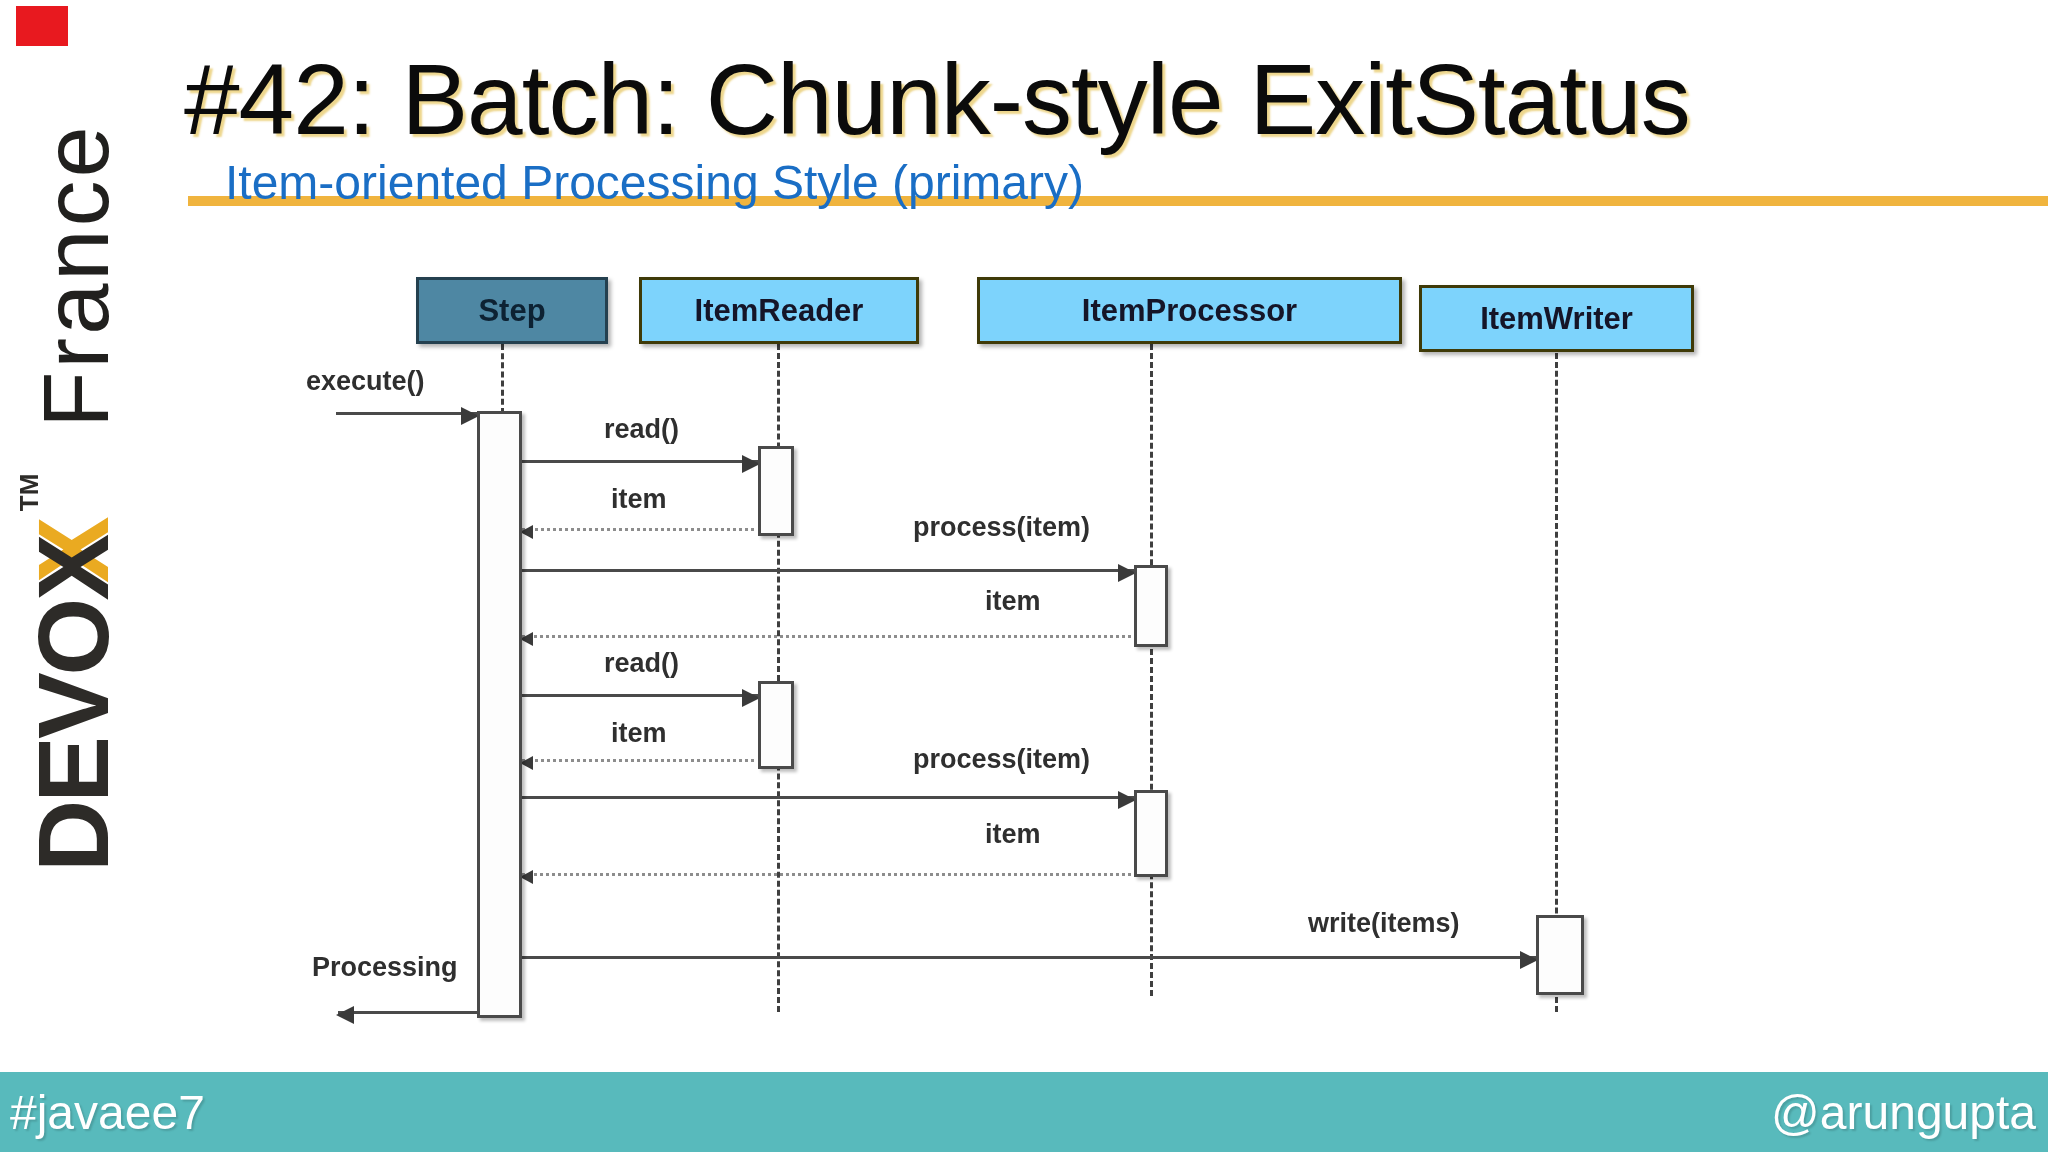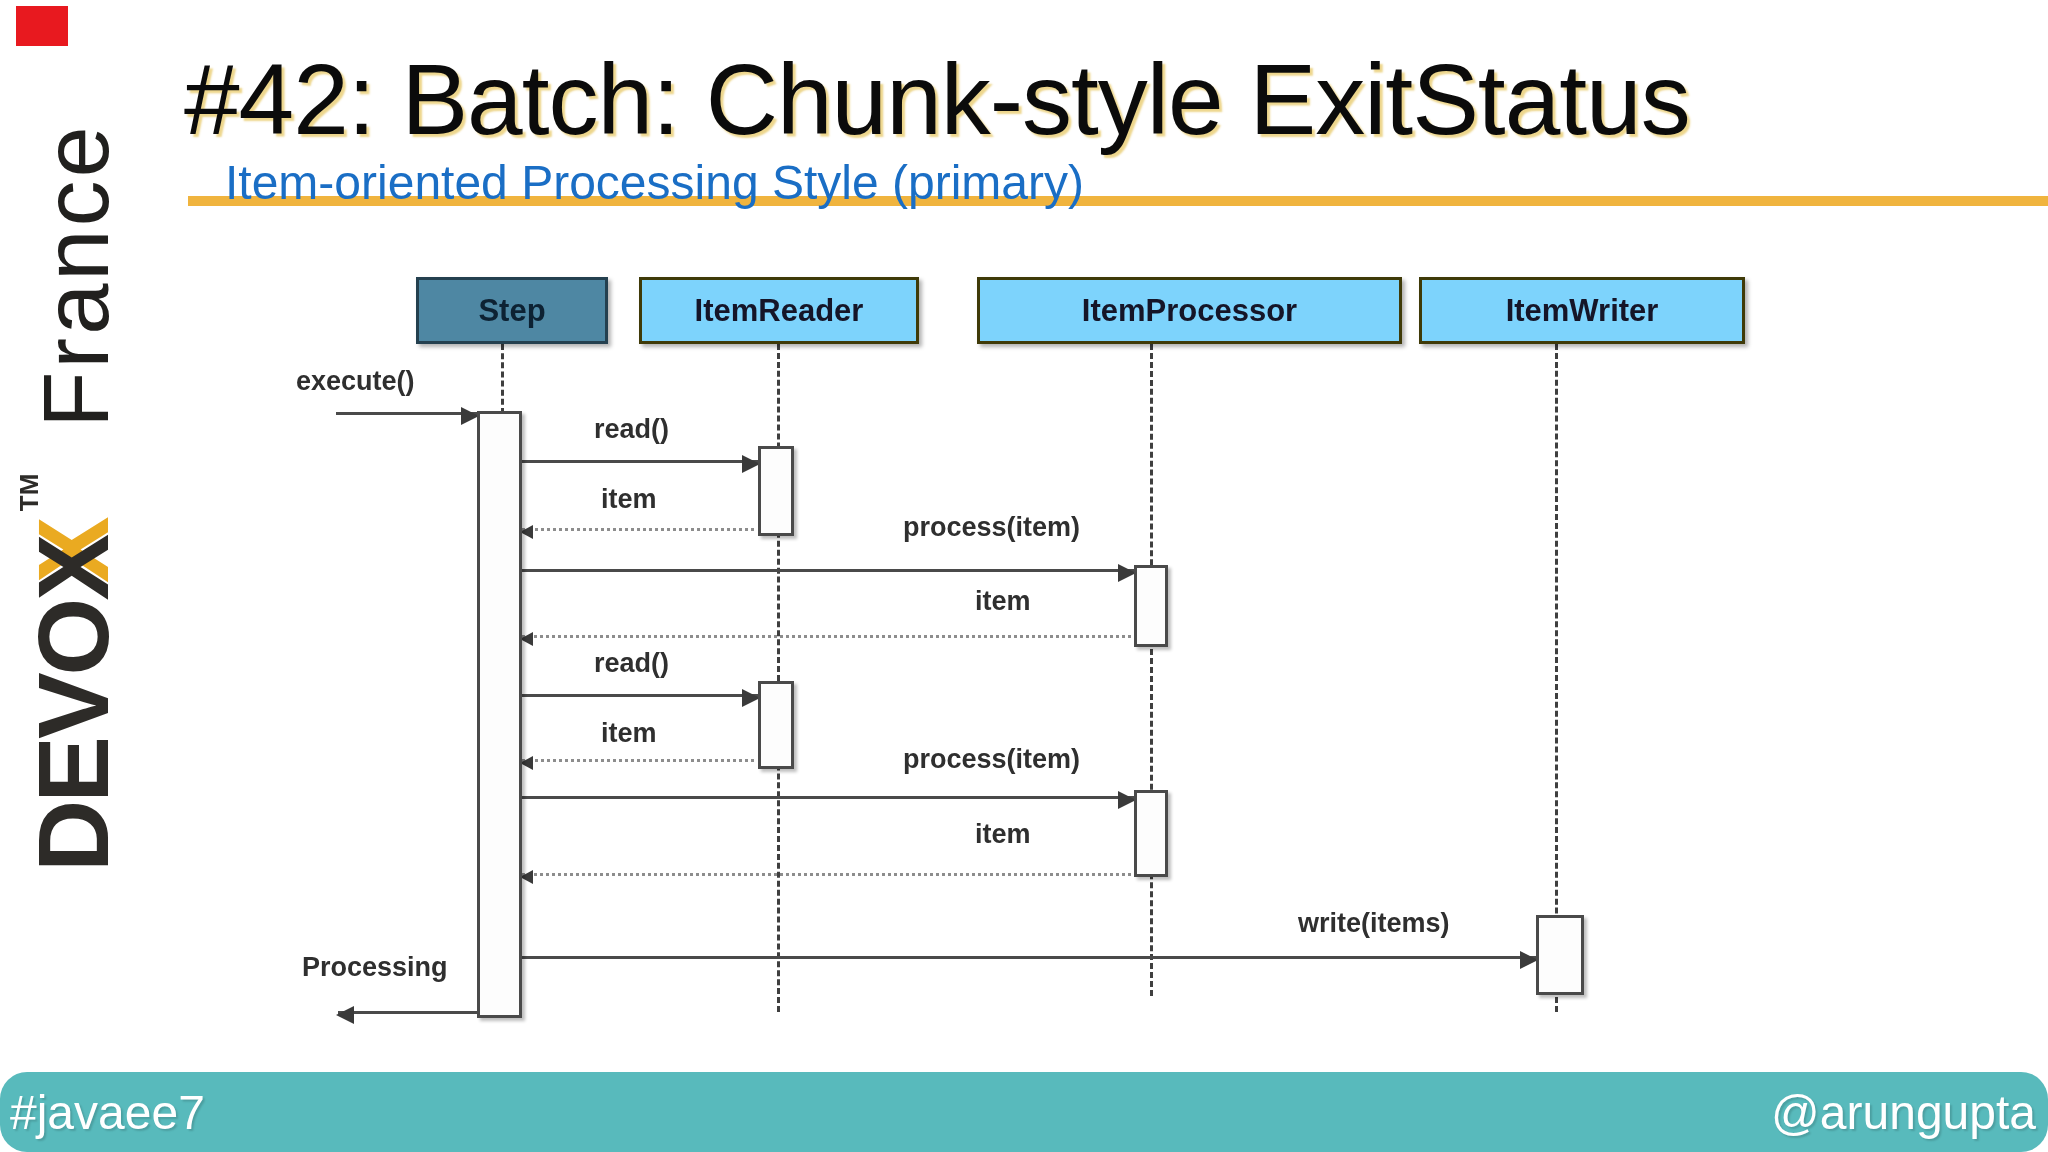--- a/index.html
+++ b/index.html
@@ -28,35 +28,35 @@
 
   
   .actor{position:absolute;display:flex;align-items:center;justify-content:center;
          font-weight:bold;font-size:31px;border:3px solid #3f3a08;color:#151528;
          box-shadow:3px 3px 4px rgba(0,0,0,0.3);box-sizing:border-box;}
   .actor.step{background:#4e87a3;border-color:#24404f;color:#0d2233;}
   .actor.yellow{background:#7dd3fc;}
   .lifeline{position:absolute;width:0;border-left:3px dashed #3f3f3f;}
   .activation{position:absolute;background:#fdfdfd;border:3px solid #4a4a4a;
               box-shadow:3px 3px 3px rgba(0,0,0,0.25);box-sizing:border-box;z-index:4;}
-  .msg-label{position:absolute;font-weight:bold;font-size:27px;color:#2f2f2f;white-space:nowrap;z-index:5;}
+  .msg-label{position:absolute;font-weight:bold;font-size:27px;color:#2f2f2f;white-space:nowrap;z-index:5;margin-left:10px;}
   .msg-line{position:absolute;height:0;border-top:3px solid #4a4a4a;z-index:3;}
   .msg-line.dotted{border-top:3px dotted #8d8d8d;}
   .head-r::after{content:"";position:absolute;right:-2px;top:-8px;width:0;height:0;
                  border-left:18px solid #3a3a3a;border-top:9px solid transparent;
                  border-bottom:9px solid transparent;}
   .head-l::before{content:"";position:absolute;left:-2px;top:-8px;width:0;height:0;
                   border-right:18px solid #3a3a3a;border-top:9px solid transparent;
                   border-bottom:9px solid transparent;}
   .head-l.small::before{border-right-width:13px;border-top-width:7px;border-bottom-width:7px;top:-6px;}
 
   
   .footer{position:absolute;left:0;top:1072px;width:2048px;height:80px;background:#58babc;
           color:#ffffff;display:flex;align-items:center;justify-content:space-between;
-          font-size:48px;font-weight:400;text-shadow:2px 2px 2px rgba(0,0,0,0.15);border-radius:27px;}
+          font-size:48px;font-weight:400;text-shadow:2px 2px 2px rgba(0,0,0,0.15);}
   .footer .lft{padding-left:10px;}
   .footer .rgt{padding-right:12px;}
 </style>
 </head>
 <body>
 
 <div class="slide">
 
   <div class="rec"></div>
 
@@ -73,21 +73,21 @@
   <div>
 
     <div class="lifeline" style="left:501px;top:344px;height:70px;"></div>
     <div class="lifeline" style="left:777px;top:344px;height:668px;"></div>
     <div class="lifeline" style="left:1150px;top:344px;height:652px;"></div>
     <div class="lifeline" style="left:1555px;top:344px;height:668px;"></div>
 
     <div class="actor step" style="left:416px;top:277px;width:192px;height:67px;">Step</div>
     <div class="actor yellow" style="left:639px;top:277px;width:280px;height:67px;">ItemReader</div>
     <div class="actor yellow" style="left:977px;top:277px;width:425px;height:67px;">ItemProcessor</div>
-    <div class="actor yellow" style="left:1419px;top:277px;width:326px;height:67px;">ItemWriter</div>
+    <div class="actor yellow" style="left:1419px;top:285px;width:275px;height:67px;">ItemWriter</div>
 
     <div class="activation" style="left:477px;top:411px;width:45px;height:607px;"></div>
     <div class="activation" style="left:758px;top:446px;width:36px;height:90px;"></div>
     <div class="activation" style="left:758px;top:681px;width:36px;height:88px;"></div>
     <div class="activation" style="left:1134px;top:565px;width:34px;height:82px;"></div>
     <div class="activation" style="left:1134px;top:790px;width:34px;height:87px;"></div>
     <div class="activation" style="left:1536px;top:915px;width:48px;height:80px;"></div>
 
     <div class="msg-label" style="left:296px;top:366px;">execute()</div>
     <div class="msg-line head-r" style="left:336px;top:412px;width:141px;"></div>

